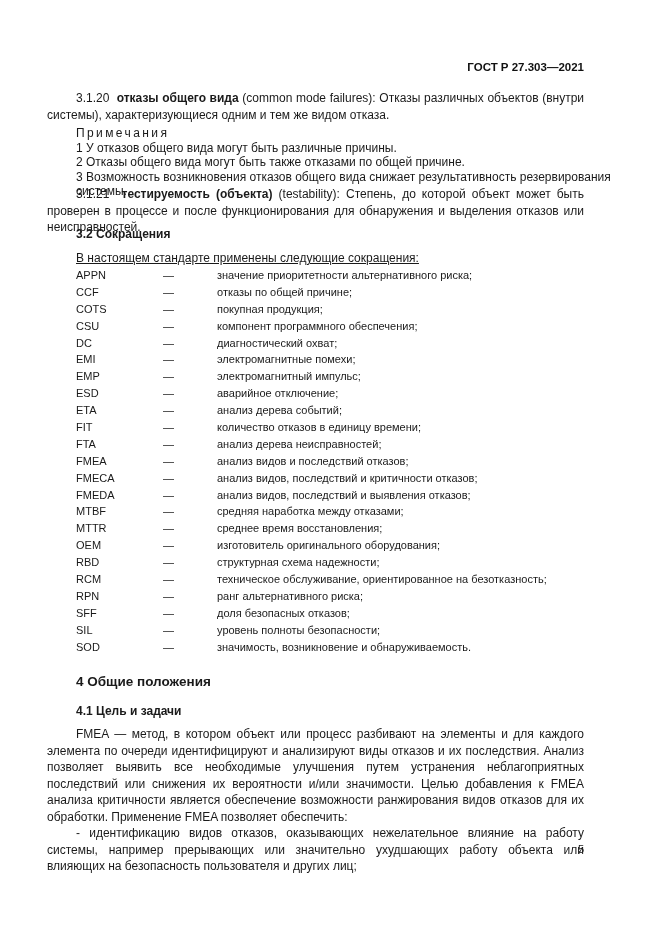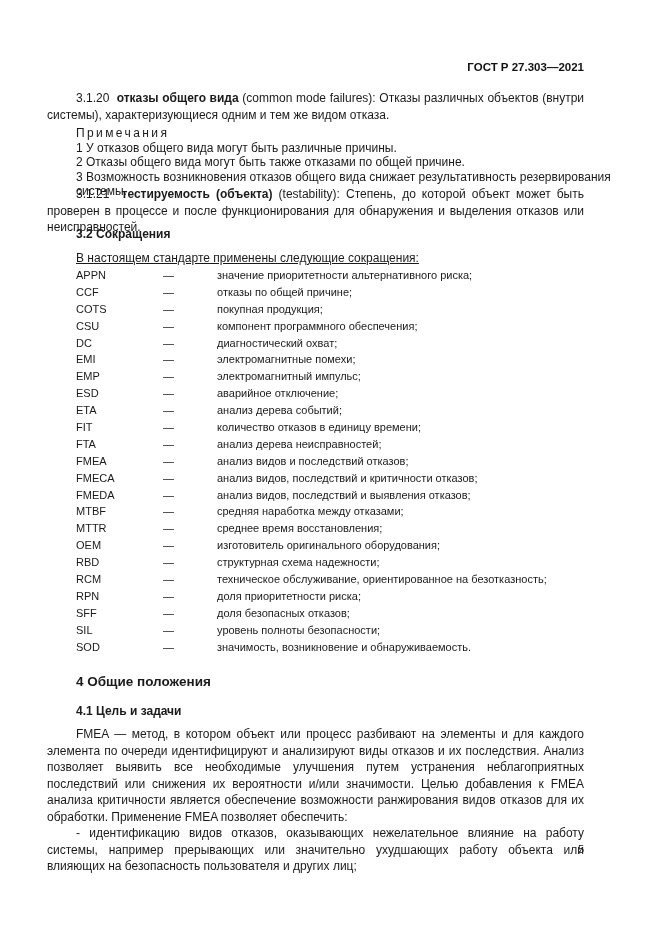--- a/index.html
+++ b/index.html
@@ -155,21 +155,21 @@
         <span class="abbr-def">структурная схема надежности;</span>
       </div>
       <div class="abbr-row">
         <span class="abbr-code">RCM</span>
         <span class="abbr-dash">—</span>
         <span class="abbr-def">техническое обслуживание, ориентированное на безотказность;</span>
       </div>
       <div class="abbr-row">
         <span class="abbr-code">RPN</span>
         <span class="abbr-dash">—</span>
-        <span class="abbr-def">доля приоритетности риска;</span>
+        <span class="abbr-def">ранг альтернативного риска;</span>
       </div>
       <div class="abbr-row">
         <span class="abbr-code">SFF</span>
         <span class="abbr-dash">—</span>
         <span class="abbr-def">доля безопасных отказов;</span>
       </div>
       <div class="abbr-row">
         <span class="abbr-code">SIL</span>
         <span class="abbr-dash">—</span>
         <span class="abbr-def">уровень полноты безопасности;</span>

